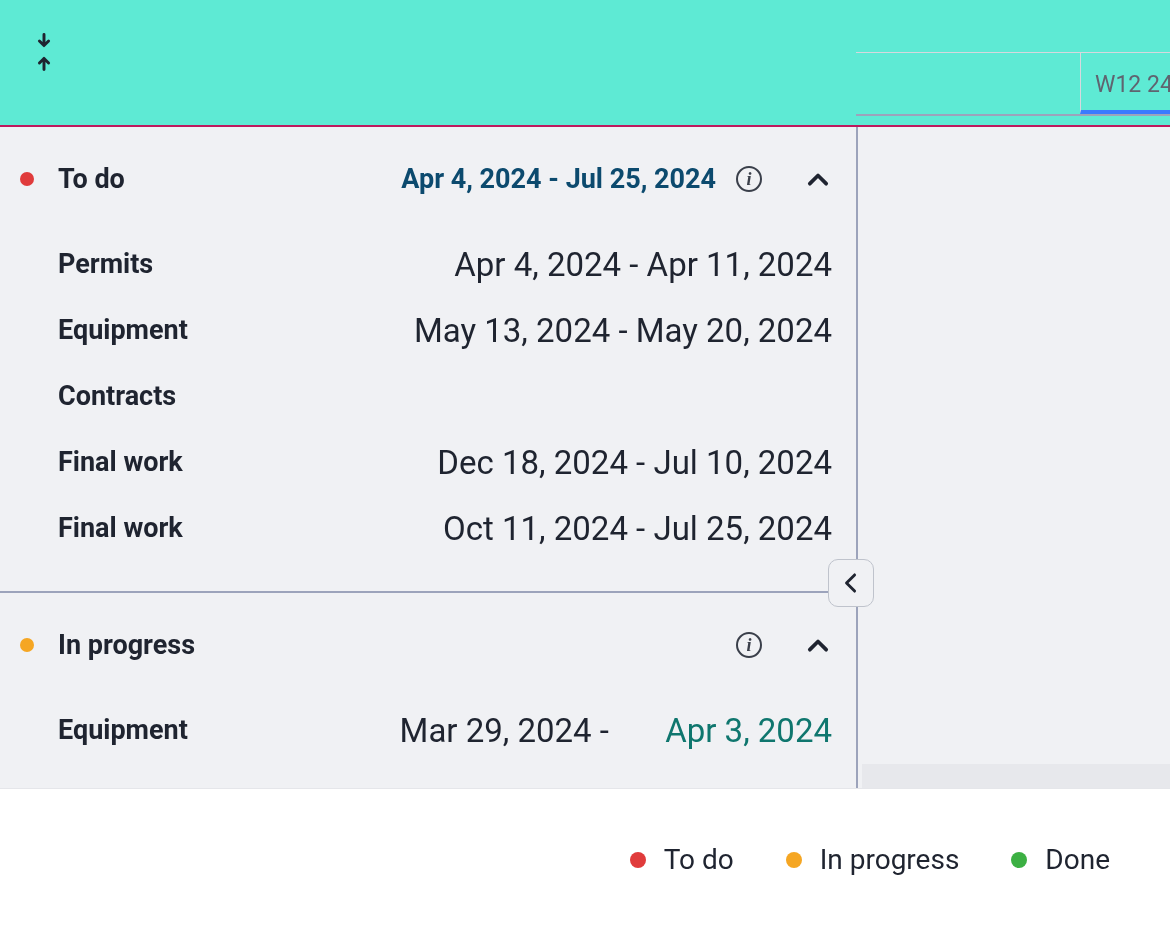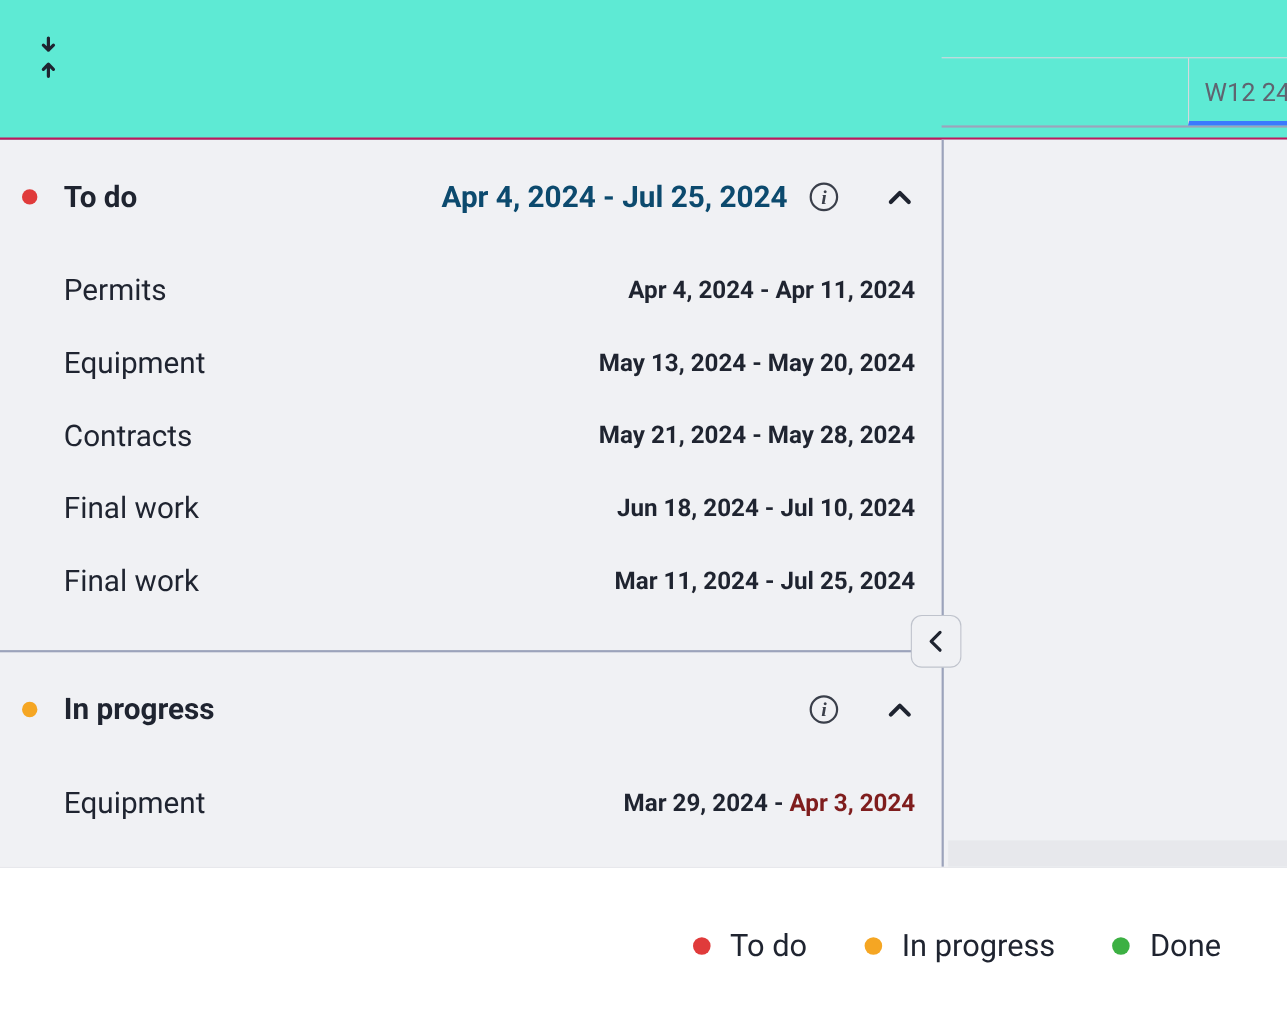--- a/index.html
+++ b/index.html
@@ -139,29 +139,30 @@
     }
     .task-row {
       display: flex;
       align-items: center;
       height: 66px;
       padding: 0 24px 0 58px;
     }
     .task-name {
       font-size: 27px;
       color: #1f2430;
+      font-weight: 700;
+    }
+    .task-dates {
+      font-size: 33px;
+      color: #1f2430;
       font-weight: 400;
     }
-    .task-dates {
-      font-size: 22px;
-      color: #1f2430;
-      font-weight: 700;
-    }
     .task-dates .faded {
-      color: #7f1d1d;
+      color: #0f766e;
+      margin-left: 48px;
     }
     .tasks-body {
       padding-bottom: 30px;
     }
     .panel-toggle {
       position: absolute;
       left: 828px;
       top: 432px;
       width: 46px;
       height: 48px;
@@ -255,31 +256,30 @@
           <div class="task-dates">Apr 4, 2024 - Apr 11, 2024</div>
         </div>
         <div class="task-row">
           <div class="task-name">Equipment</div>
           <div class="spacer"></div>
           <div class="task-dates">May 13, 2024 - May 20, 2024</div>
         </div>
         <div class="task-row">
           <div class="task-name">Contracts</div>
           <div class="spacer"></div>
-          <div class="task-dates">May 21, 2024 - May 28, 2024</div>
         </div>
         <div class="task-row">
           <div class="task-name">Final work</div>
           <div class="spacer"></div>
-          <div class="task-dates">Jun 18, 2024 - Jul 10, 2024</div>
+          <div class="task-dates">Dec 18, 2024 - Jul 10, 2024</div>
         </div>
         <div class="task-row">
           <div class="task-name">Final work</div>
           <div class="spacer"></div>
-          <div class="task-dates">Mar 11, 2024 - Jul 25, 2024</div>
+          <div class="task-dates">Oct 11, 2024 - Jul 25, 2024</div>
         </div>
       </div>
     </div>
 
     <div class="group" style="border-bottom:none">
       <div class="group-header">
         <div class="status-dot dot-orange"></div>
         <div class="group-title">In progress</div>
         <div class="spacer"></div>
         <div class="info-icon-wrapper">

